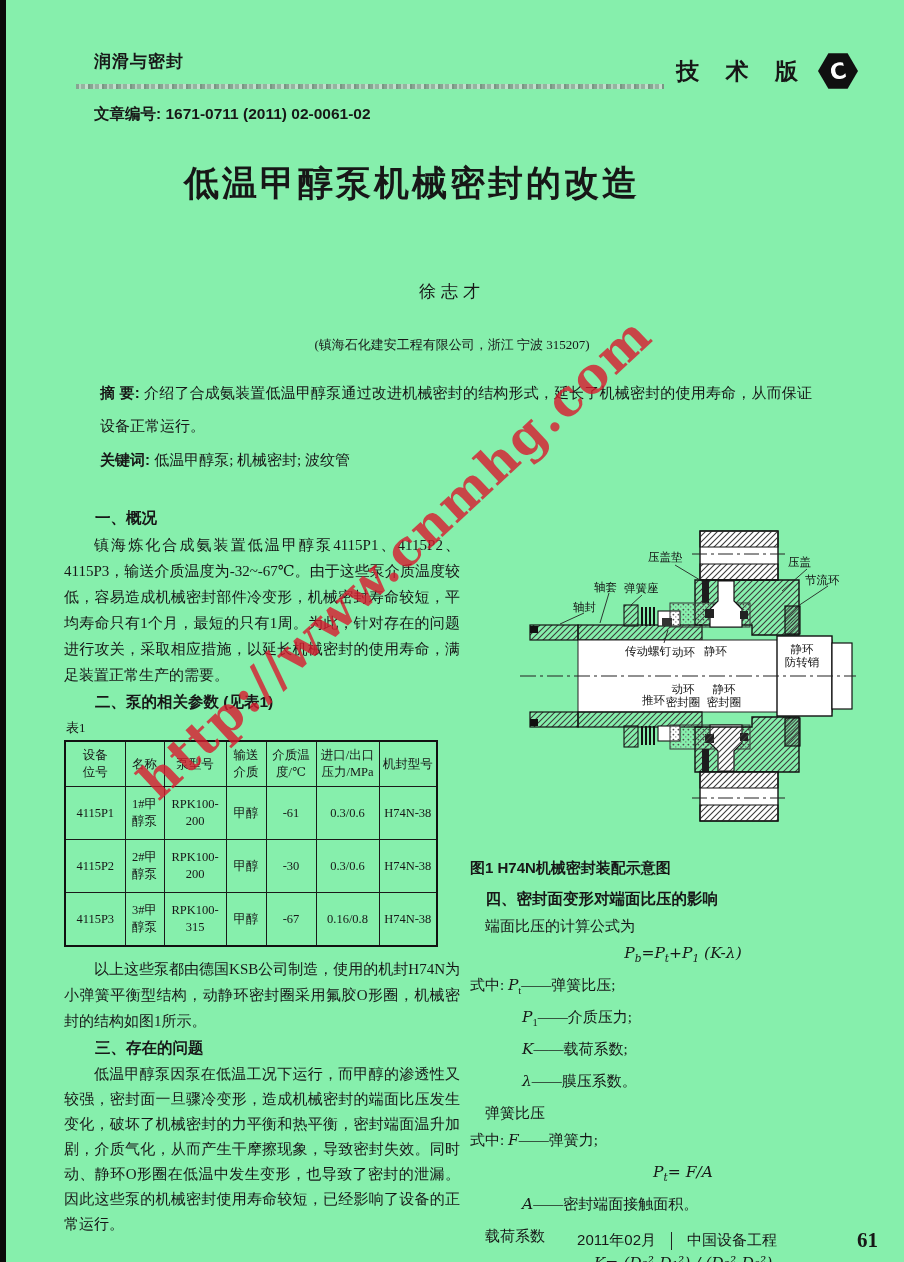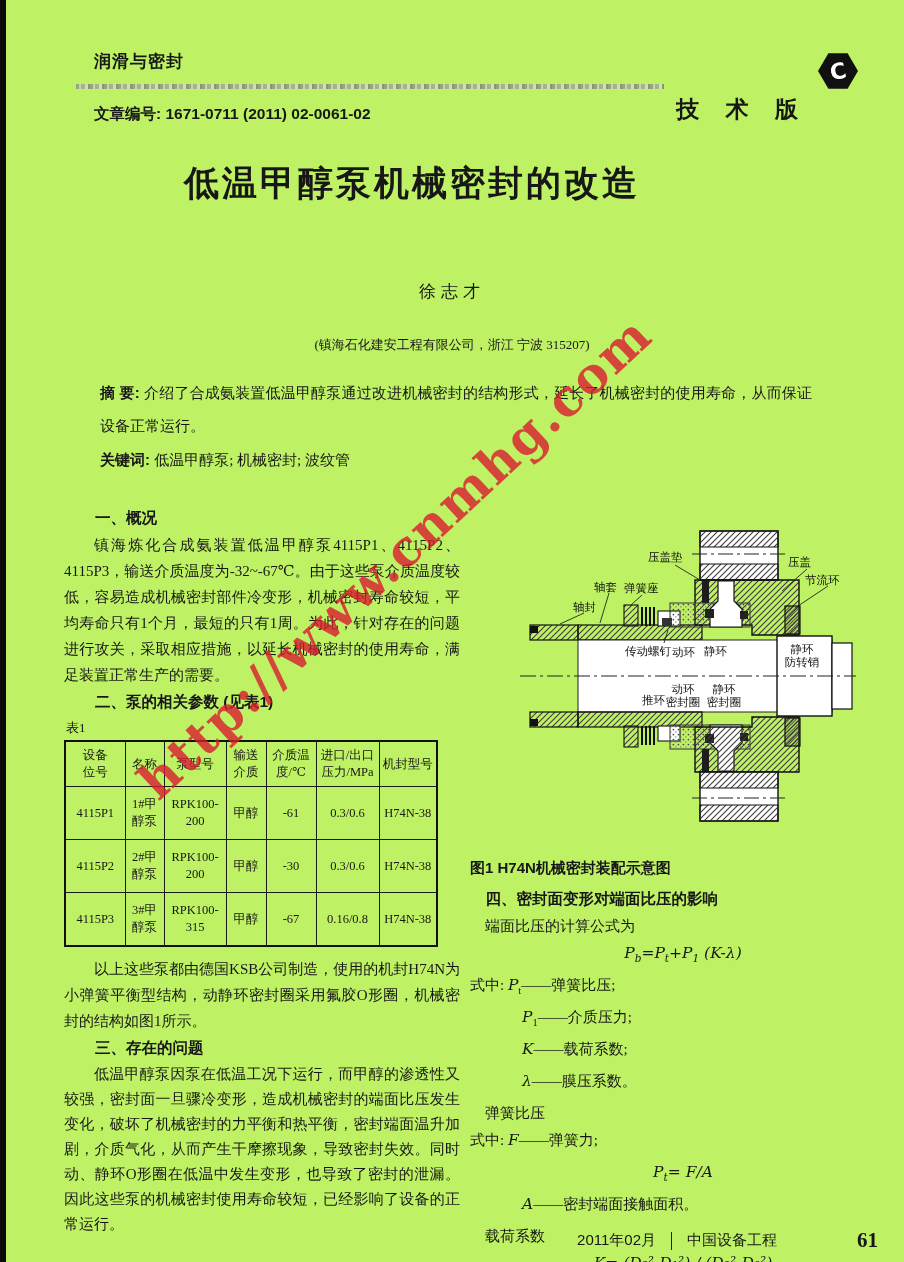--- a/index.html
+++ b/index.html
@@ -1,26 +1,26 @@
 <!DOCTYPE html>
 <html><head>
 <meta charset="utf-8">
 <style>
   html,body{margin:0;padding:0;background:#9a9a9a;}
-  .page{position:relative;width:904px;height:1262px;background:#bef264;overflow:hidden;
+  .page{position:relative;width:904px;height:1262px;background:#86efac;overflow:hidden;
         font-family:"Liberation Serif","DejaVu Serif",serif;color:#171717;}
   .edge-bar{position:absolute;left:0;top:0;width:6px;height:1262px;background:#0b0b0b;}
 
   
   .hdr-journal{position:absolute;left:94px;top:50px;font-family:"Liberation Sans",sans-serif;
                font-weight:bold;font-size:17px;letter-spacing:1px;}
   .hdr-noise{position:absolute;left:76px;top:84px;width:588px;height:5px;opacity:.72;
              background:repeating-linear-gradient(90deg,#878787 0 3px,#c9c9c9 3px 5px,#9b9b9b 5px 9px,#d8d8d8 9px 12px,#737373 12px 14px);}
   .hdr-edition{position:absolute;right:96px;top:56px;font-family:"Liberation Sans",sans-serif;
-               font-weight:bold;font-size:23px;letter-spacing:10px;white-space:nowrap;margin-top:38px;}
+               font-weight:bold;font-size:23px;letter-spacing:10px;white-space:nowrap;}
   .hdr-logo{position:absolute;right:46px;top:52px;width:40px;height:38px;background:#101010;
             clip-path:polygon(26% 3%,74% 3%,100% 50%,74% 97%,26% 97%,0% 50%);
             display:flex;align-items:center;justify-content:center;}
   .hdr-logo span{color:#fff;font-family:"DejaVu Sans",sans-serif;font-weight:bold;font-size:22px;transform:rotate(-12deg);}
   .article-no{position:absolute;left:94px;top:104px;font-family:"Liberation Sans",sans-serif;
               font-weight:bold;font-size:15.5px;}
 
   
   .title{position:absolute;left:0;width:824px;top:160px;text-align:center;
          font-family:"Liberation Sans",sans-serif;font-weight:bold;font-size:35px;letter-spacing:3px;}

